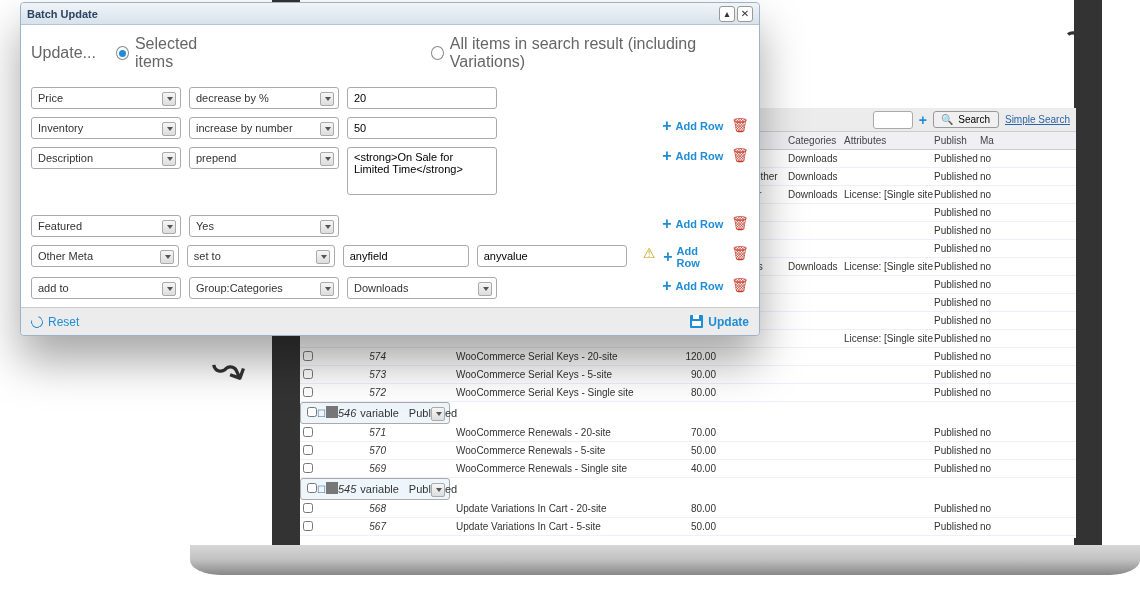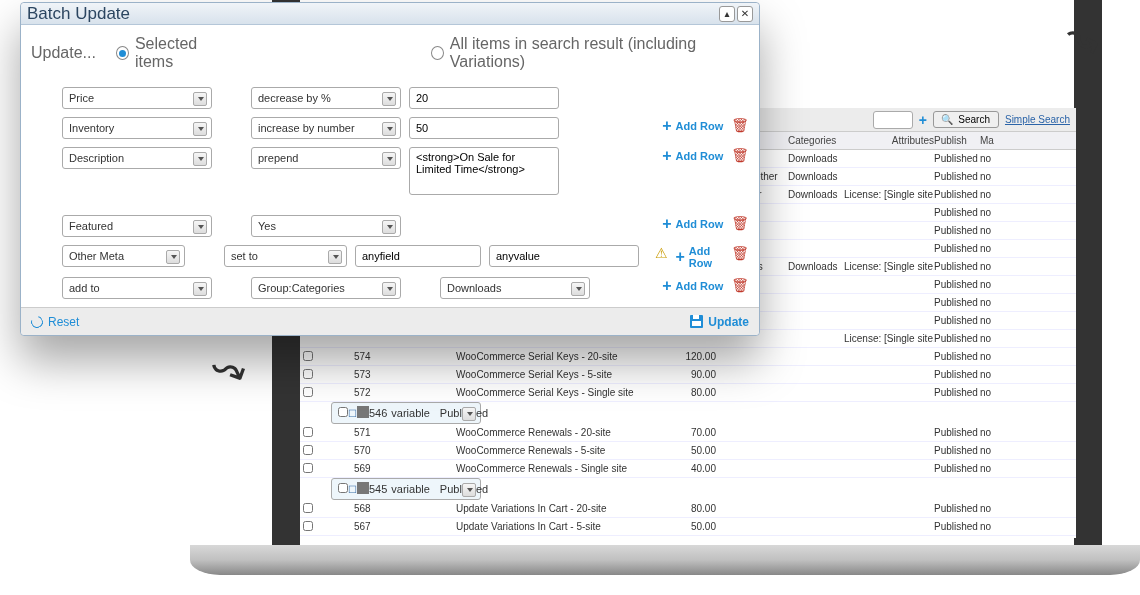--- a/index.html
+++ b/index.html
@@ -23,46 +23,46 @@
     .gt-simple { color: #2b64a8; font-size:10px; text-decoration: underline; cursor:pointer; }
     .grid-head { display:flex; background:#f0f0f4; border-bottom:1px solid #ccc; height:18px; align-items:center; font-size: 10px; color:#444;}
     .grid-body { overflow:hidden; }
     .grid-row { display:flex; height:18px; align-items:center; border-bottom:1px solid #eef; font-size: 10px; color:#333; }
     .grid-row.sel { background:#eef6fb; }
     .c-chk { width:16px; text-align:center; }
     .c-chk input { width:10px; height:10px; }
     .c-link { width:16px; text-align:center; color:#3b6fa8; font-size:10px; }
     .c-img { width:22px; text-align:center; }
     .imgph { display:inline-block; width:12px; height:12px; background:#777; }
-    .c-id { width:36px; text-align:left; padding-right:4px; }
+    .c-id { width:36px; text-align:right; padding-right:4px;font-style:italic; }
     .c-type { width:66px; }
     .c-name { width:220px; white-space:nowrap; overflow:hidden; }
     .c-price { width:50px; text-align:right; padding-right:10px;}
     .c-sku { width:62px; }
     .c-cat { width:56px; }
-    .c-attr { width:90px; white-space:nowrap; overflow:hidden;text-align:right; }
+    .c-attr { width:90px; white-space:nowrap; overflow:hidden; }
     .c-pub { width:46px; }
     .c-ma { width:20px; overflow:hidden; }
 
     
     .panel { position: absolute; left: 20px; top: 2px; width: 740px; background: #fff; border: 1px solid #9bb2c8; border-radius: 4px; box-shadow: 0 25px 45px rgba(0,0,0,.35); font-size: 12px; color:#333; }
     .panel-header { display:flex; align-items:center; background: linear-gradient(#f0f4f8,#d8e2ec); height:22px; padding:0 6px; border-bottom:1px solid #b4c6d8; border-radius:4px 4px 0 0; }
-    .panel-title { flex:1; font-weight:normal; color:#2b4560; font-size:17px; }
+    .panel-title { flex:1; font-weight:bold; color:#2b4560; font-size:11px; }
     .panel-btn { width:16px; height:16px; border:1px solid #999; border-radius:3px; margin-left:2px; display:flex; align-items:center; justify-content:center; font-size:10px; background:#fff; cursor:pointer; }
 
     .panel-body { padding: 8px 10px 0 10px; }
     .radio-row { display:flex; align-items:center; gap: 20px; margin-bottom: 10px; padding: 2px 0 6px 0; color:#666; font-size:16px;}
     .radio-row .lbl { width: 70px; }
     .radio-item { display:flex; align-items:center; gap:6px; }
     .radio { width:14px; height:14px; border:1px solid #888; border-radius:50%; display:inline-flex; align-items:center; justify-content:center; background:#fff; cursor:pointer; }
     .radio.checked::after { content:""; width:7px; height:7px; background:#1f8dd6; border-radius:50%; }
     .radio-all { margin-left: 180px; }
 
     .rule-row { display:flex; align-items:flex-start; gap:8px; margin-bottom:8px; }
-    .sel { position:relative; width:150px; height:22px; border:1px solid #aaa; border-radius:3px; background:#fff; display:flex; align-items:center; padding:0 18px 0 6px; font-size:11px; cursor:pointer;margin-left:31px; }
+    .sel { position:relative; width:150px; height:22px; border:1px solid #aaa; border-radius:3px; background:#fff; display:flex; align-items:center; padding:0 18px 0 6px; font-size:11px; cursor:pointer; }
     .sel::after { content:""; position:absolute; right:4px; top:4px; width:12px; height:12px; background:linear-gradient(#f6f6f6,#ddd); border:1px solid #aaa; border-radius:2px; }
     .sel::before { content:""; position:absolute; right:7px; top:9px; width:0; height:0; border-left:3px solid transparent; border-right:3px solid transparent; border-top:4px solid #555; z-index:2; }
     .txt { height:22px; width:150px; border:1px solid #aaa; border-radius:3px; padding:0 6px; font-size:11px; background:#fff; }
     .txt.sm { width:126px; }
     .ta { width:150px; height:48px; border:1px solid #aaa; border-radius:3px; padding:3px 6px; font-size:11px; resize:none; background:#fff; font-family:inherit; }
     .spacer { flex:1; }
     .add-row { display:flex; align-items:center; gap:4px; color:#1f8dd6; font-weight:bold; font-size:11px; cursor:pointer; }
     .add-row::before { content:"+"; font-size:16px; font-weight:bold; }
     .trash { color:#c0392b; font-size:14px; cursor:pointer; }
     .warn-ico { color:#c99a00; font-size:14px; }

